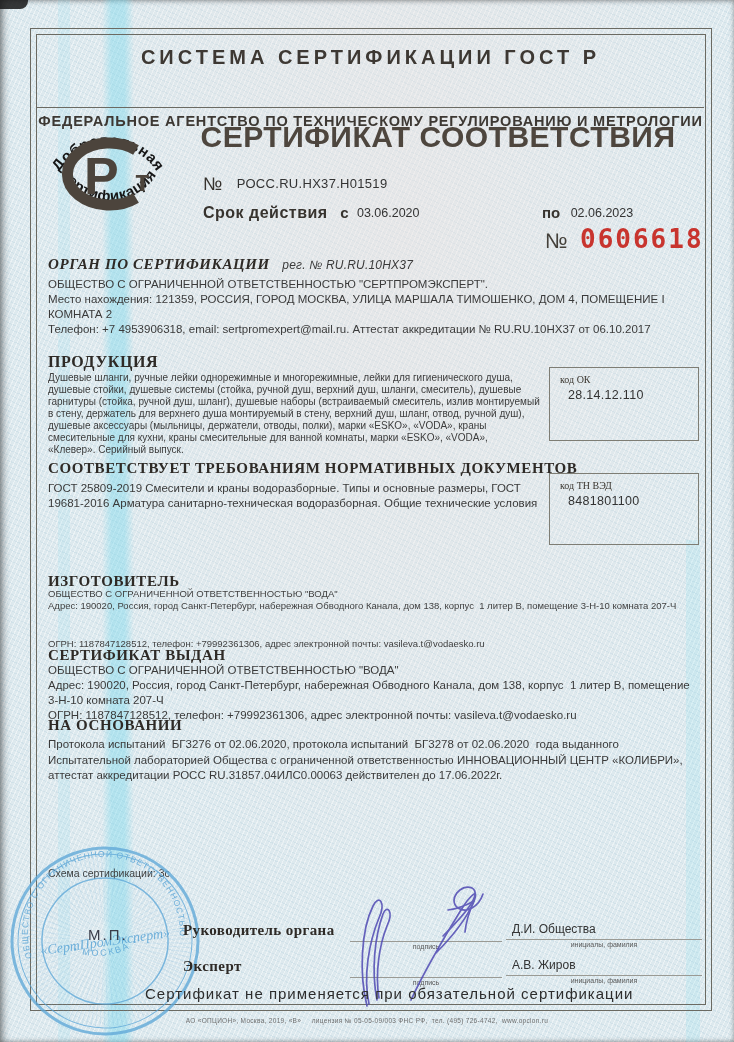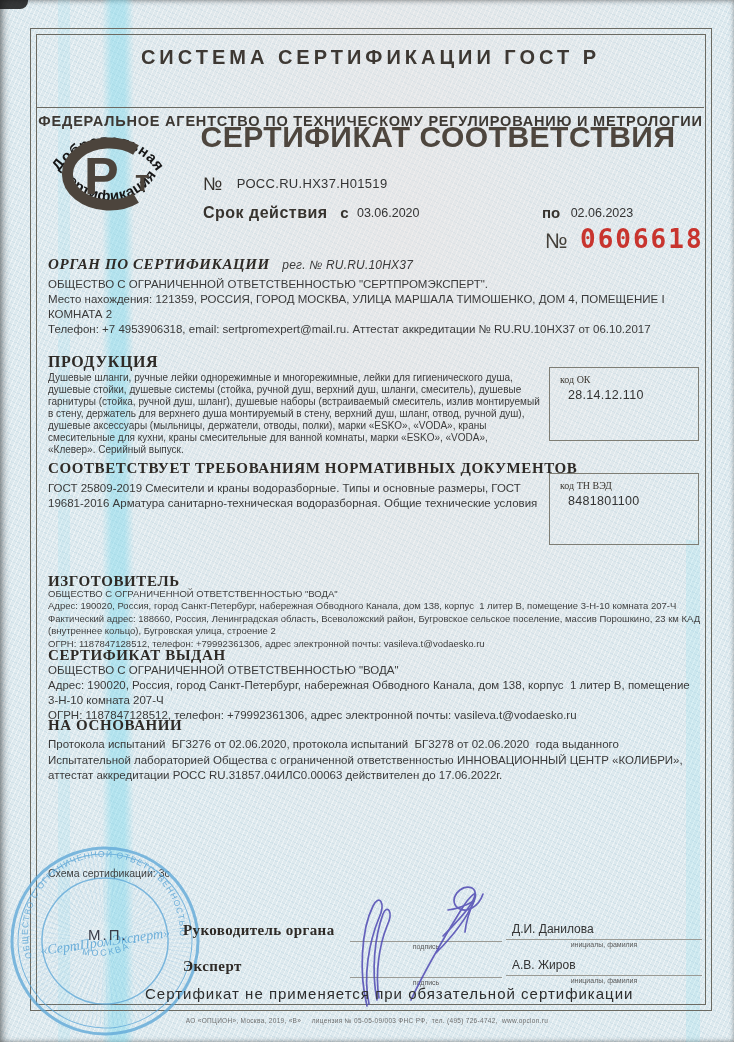--- a/index.html
+++ b/index.html
@@ -110,22 +110,20 @@
   <div class="abs bodytext" style="left:48px;top:481px;font-size:11.5px;">ГОСТ 25809-2019 Смесители и краны водоразборные. Типы и основные размеры, ГОСТ
 19681-2016 Арматура санитарно-техническая водоразборная. Общие технические условия</div>
   <div class="codebox" style="left:549px;top:473px;width:148px;height:70px;">
     <div class="lbl">код ТН ВЭД</div>
     <div class="val">8481801100</div>
   </div>
 
   <div class="abs h-serif" style="left:48px;top:573px;">ИЗГОТОВИТЕЛЬ</div>
   <div class="abs smalltext" style="left:48px;top:588px;">ОБЩЕСТВО С ОГРАНИЧЕННОЙ ОТВЕТСТВЕННОСТЬЮ "ВОДА"</div>
   <div class="abs smalltext" style="left:48px;top:600px;">Адрес: 190020, Россия, город Санкт-Петербург, набережная Обводного Канала, дом 138, корпус  1 литер В, помещение 3-Н-10 комната 207-Ч</div>
-  <div class="abs smalltext" style="left:48px;top:613px;">Фактический адрес: 188660, Россия, Ленинградская область, Всеволожский район, Бугровское сельское поселение, массив Порошкино, 23 км КАД
-(внутреннее кольцо), Бугровская улица, строение 2</div>
   <div class="abs smalltext" style="left:48px;top:638px;">ОГРН: 1187847128512, телефон: +79992361306, адрес электронной почты: vasileva.t@vodaesko.ru</div>
 
   <div class="abs h-serif" style="left:48px;top:647px;">СЕРТИФИКАТ ВЫДАН</div>
   <div class="abs bodytext" style="left:48px;top:663px;">ОБЩЕСТВО С ОГРАНИЧЕННОЙ ОТВЕТСТВЕННОСТЬЮ "ВОДА"</div>
   <div class="abs bodytext" style="left:48px;top:678px;">Адрес: 190020, Россия, город Санкт-Петербург, набережная Обводного Канала, дом 138, корпус  1 литер В, помещение
 3-Н-10 комната 207-Ч</div>
   <div class="abs bodytext" style="left:48px;top:708px;">ОГРН: 1187847128512, телефон: +79992361306, адрес электронной почты: vasileva.t@vodaesko.ru</div>
 
   <div class="abs h-serif" style="left:48px;top:717px;">НА ОСНОВАНИИ</div>
   <div class="abs bodytext" style="left:48px;top:737px;line-height:1.35;">Протокола испытаний  БГ3276 от 02.06.2020, протокола испытаний  БГ3278 от 02.06.2020  года выданного
@@ -150,21 +148,21 @@
     <text font-family="Liberation Sans, DejaVu Sans, sans-serif" font-size="9" fill="#4f9fd4" letter-spacing="2">
       <textPath href="#stampBot" startOffset="50%" text-anchor="middle">• МОСКВА •</textPath>
     </text>
     <text x="101" y="106" text-anchor="middle" font-family="Liberation Serif, DejaVu Serif, serif" font-size="14" font-style="italic" fill="#4f9fd4">«СертПромЭксперт»</text>
   </svg>
   <div class="abs serifbig" style="left:88px;top:926px;font-size:15px;letter-spacing:2px;color:#3a3d4a;">М.П.</div>
 
   <div class="abs role" style="left:183px;top:922px;">Руководитель органа</div>
   <div class="sigline" style="left:350px;top:941px;width:152px;"></div>
   <div class="abs cap" style="left:350px;top:943px;width:152px;">подпись</div>
-  <div class="abs name" style="left:512px;top:922px;">Д.И. Данилова</div>
+  <div class="abs name" style="left:512px;top:922px;">Д.И. Общества</div>
   <div class="sigline" style="left:506px;top:939px;width:196px;"></div>
   <div class="abs cap" style="left:506px;top:941px;width:196px;">инициалы, фамилия</div>
 
   <div class="abs role" style="left:183px;top:958px;">Эксперт</div>
   <div class="sigline" style="left:350px;top:977px;width:152px;"></div>
   <div class="abs cap" style="left:350px;top:979px;width:152px;">подпись</div>
   <div class="abs name" style="left:512px;top:958px;">А.В. Жиров</div>
   <div class="sigline" style="left:506px;top:975px;width:196px;"></div>
   <div class="abs cap" style="left:506px;top:977px;width:196px;">инициалы, фамилия</div>
 

